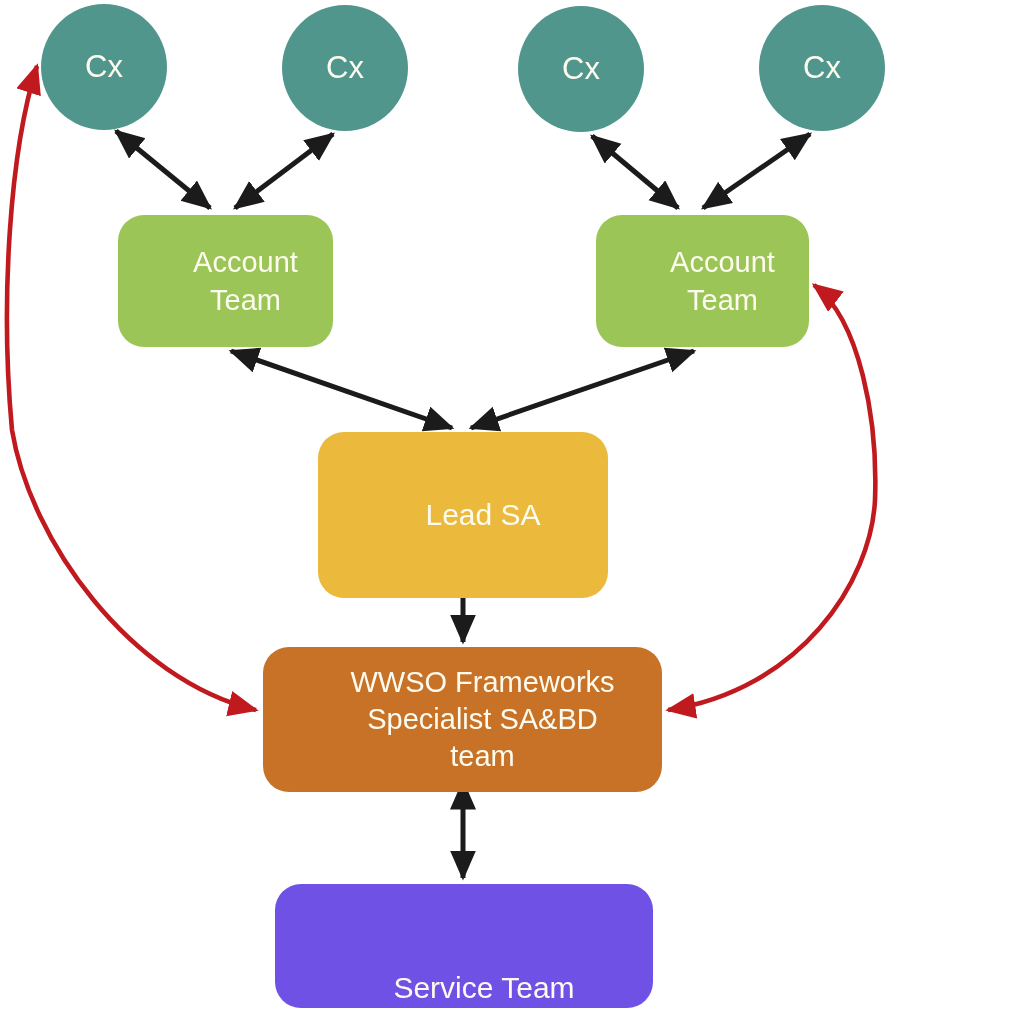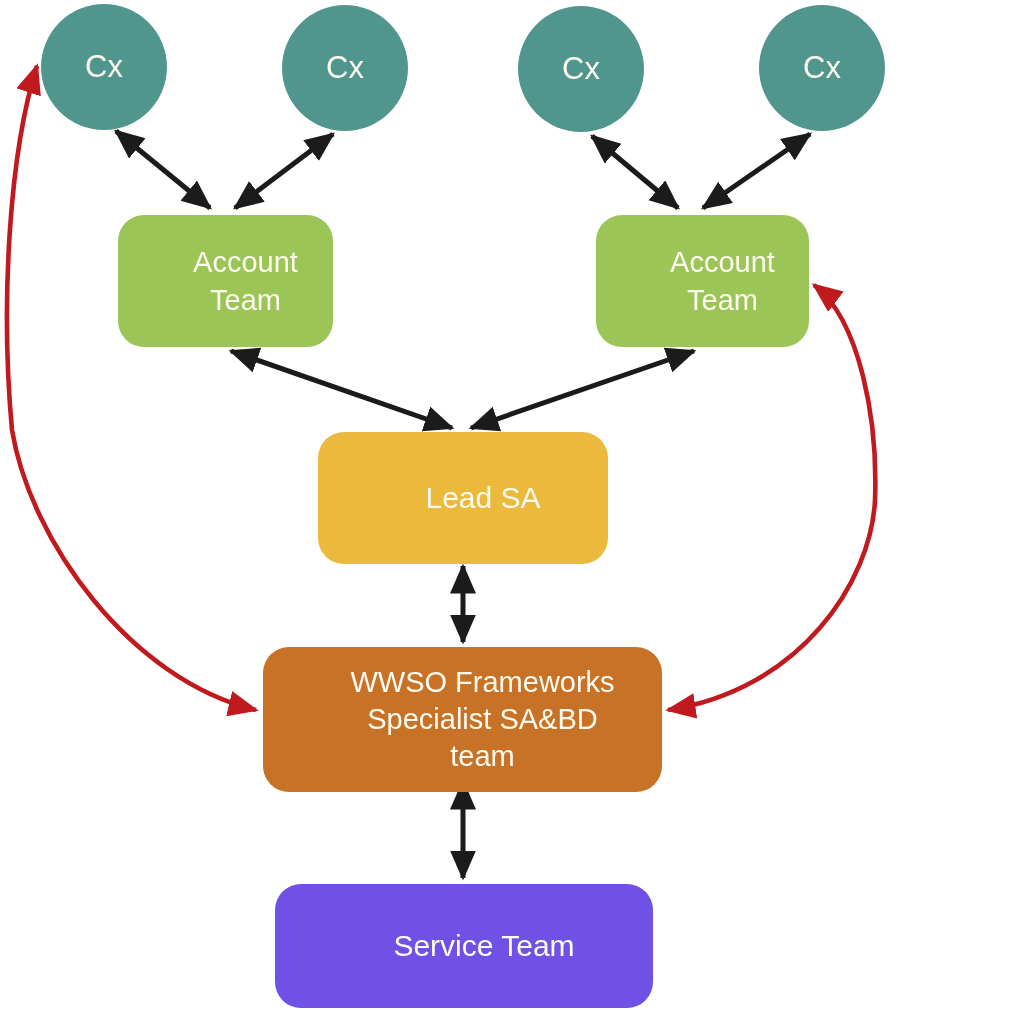--- a/index.html
+++ b/index.html
@@ -93,27 +93,27 @@
 
   <div class="node rounded fs-29" style="left: 118px; top: 215px; width: 215px; height: 132px; background: rgb(155, 197, 86);">
     <span>Account
 Team</span>
   </div>
   <div class="node rounded fs-29" style="left: 596px; top: 215px; width: 213px; height: 132px; background: rgb(155, 197, 86);">
     <span>Account
 Team</span>
   </div>
 
-  <div class="node rounded fs-30" style="left: 318px; top: 432px; width: 290px; height: 132px; background: rgb(235, 186, 61);">
+  <div class="node rounded fs-30" style="left: 318px; top: 432px; width: 290px; height: 166px; background: rgb(235, 186, 61);">
     <span>Lead SA</span>
   </div>
 
   <div class="node rounded fs-29" style="left: 263px; top: 647px; width: 399px; height: 145px; line-height: 1.28; background: rgb(199, 114, 39);">
     <span>WWSO Frameworks
 Specialist SA&amp;BD
 team</span>
   </div>
 
-  <div class="node rounded fs-30" style="left: 275px; top: 884px; width: 378px; height: 124px; background: rgb(111, 81, 230);">
+  <div class="node rounded fs-30" style="left: 275px; top: 884px; width: 378px; height: 124px; background: rgb(111, 81, 230); align-items: flex-end;">
     <span>Service Team</span>
   </div>
 
 </div>
 
 </body></html>

